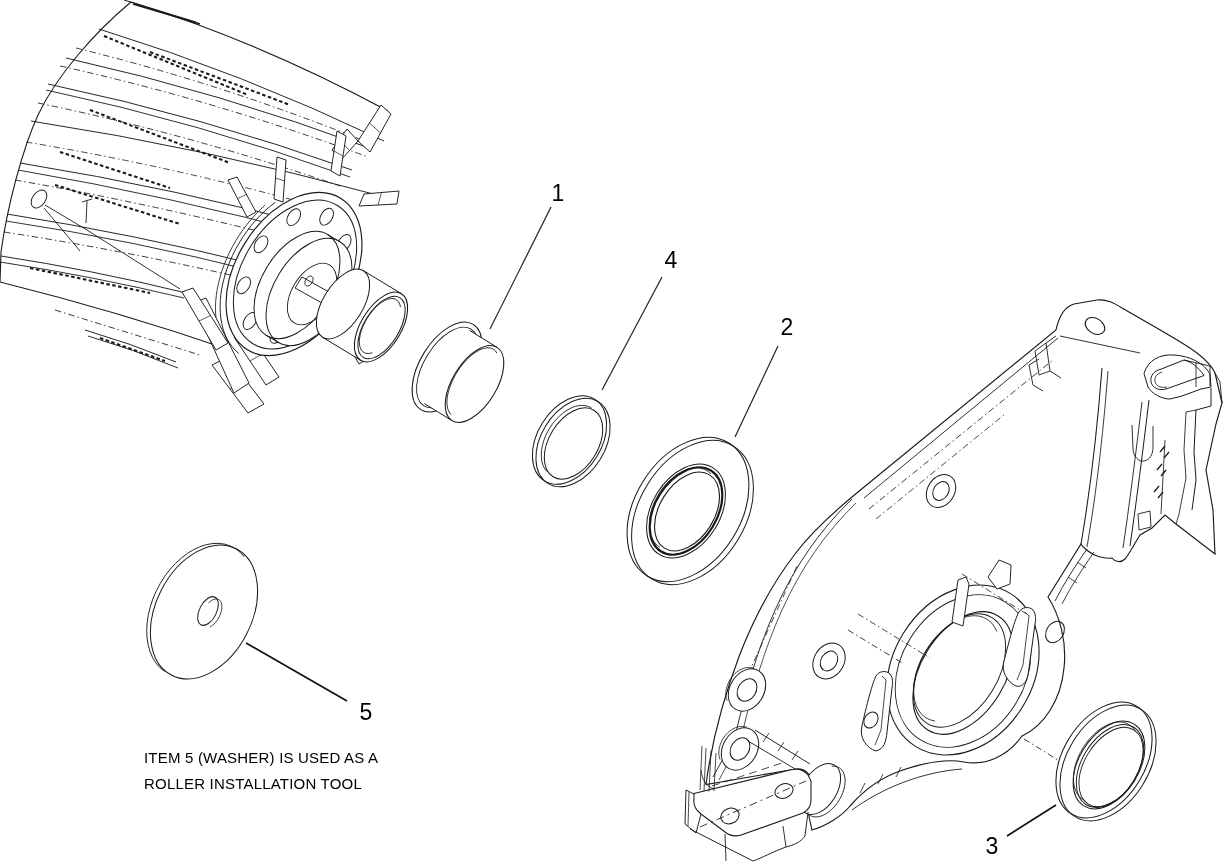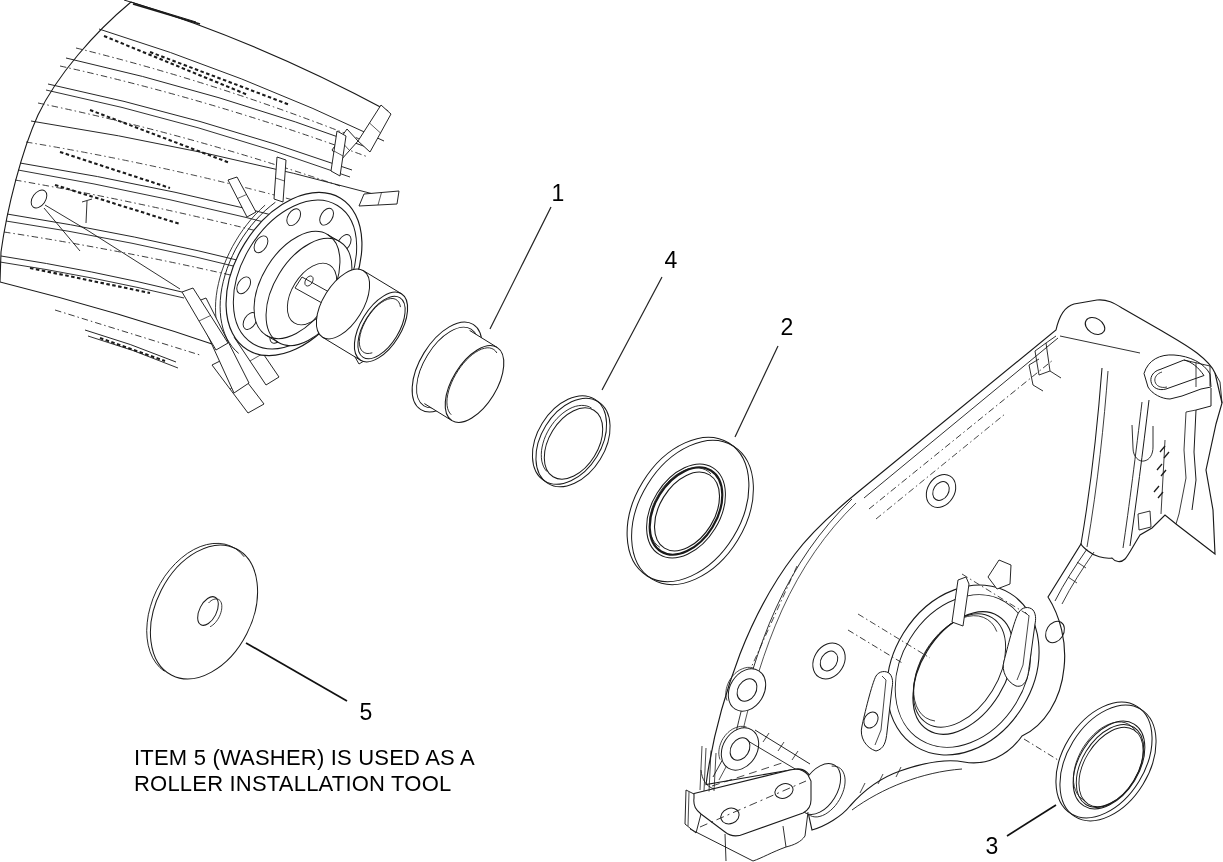--- a/index.html
+++ b/index.html
@@ -1,16 +1,16 @@
 <!DOCTYPE html>
 <html><head><meta charset="utf-8"><style>
 html,body{margin:0;padding:0;background:#fff;width:1223px;height:862px;overflow:hidden}
 svg{display:block}
 text{font-family:"Liberation Sans",sans-serif}
-.cap{position:absolute;left:134px;top:744.5px;font-family:"Liberation Sans",sans-serif;font-size:22px;line-height:26.5px;color:#000;letter-spacing:0.2px}
+.cap{position:absolute;left:144px;top:744.5px;font-family:"Liberation Sans",sans-serif;font-size:15px;line-height:26.5px;color:#000;letter-spacing:0.2px}
 </style></head><body>
 <div style="position:relative;width:1223px;height:862px">
 <svg width="1223" height="862" viewBox="0 0 1223 862">
 <path d="M 131,2 C 95,32 57,75 38,115 C 22,150 7,208 1,252 L 0,282" fill="none" stroke="#1a1a1a" stroke-width="1.1"></path>
 <path d="M 124,0 L 196,22" fill="none" stroke="#1a1a1a" stroke-width="1.0"></path>
 <path d="M 131,2 Q 260,42 388,111" fill="none" stroke="#1a1a1a" stroke-width="1.15"></path>
 <line x1="133.0" y1="4.0" x2="200.0" y2="24.0" stroke="#1a1a1a" stroke-width="1.8"></line>
 <path d="M 99,29 Q 242,73 384,141" fill="none" stroke="#1a1a1a" stroke-width="0.95"></path>
 <path d="M 76,48 Q 219,83 362,140" fill="none" stroke="#1a1a1a" stroke-width="0.85" stroke-dasharray="6.5 3 1.5 3"></path>
 <path d="M 66,58 Q 219,92 372,149" fill="none" stroke="#1a1a1a" stroke-width="0.95"></path>

